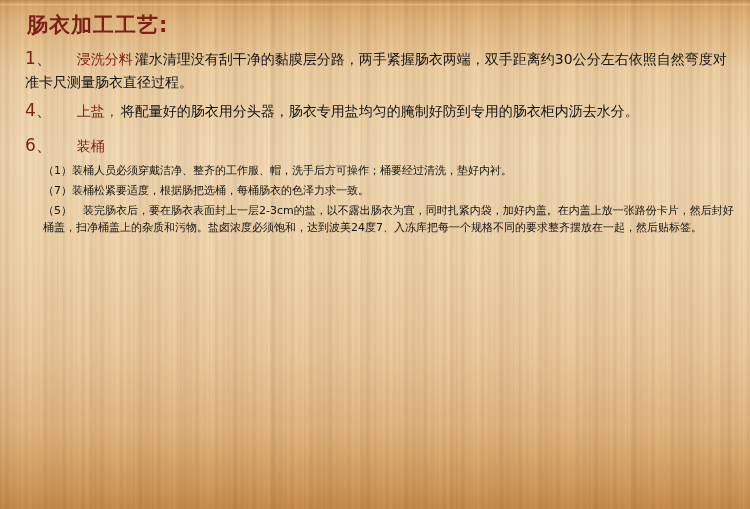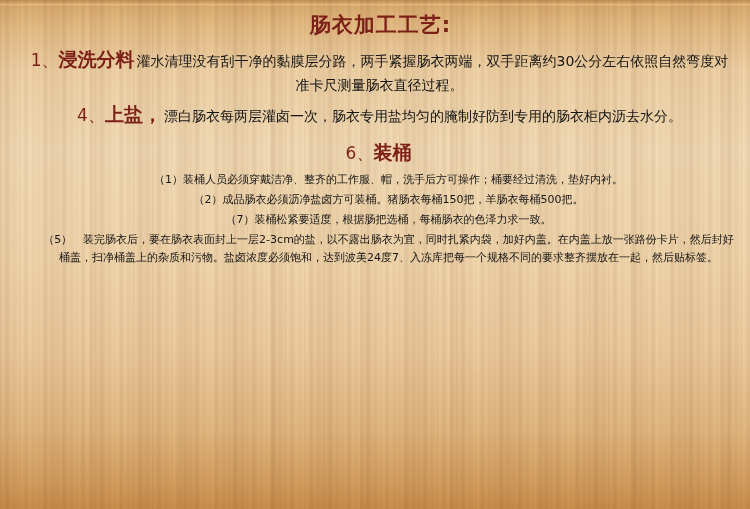--- a/index.html
+++ b/index.html
@@ -54,21 +54,20 @@
     background-image:
       linear-gradient(180deg, rgba(120, 70, 25, 0.25) 0px, rgba(120, 70, 25, 0) 3px),
       linear-gradient(180deg, rgba(255, 240, 215, 0.35) 0px, rgba(255, 240, 215, 0) 2px);
     background-repeat: no-repeat, no-repeat;
     background-position: 0 0, 0 4px;
   }
   #content {
     position: relative;
     padding: 12px 16px 0 25px;
     box-sizing: border-box;
-    text-align: center;
   }
   .doc-title {
     font-size: 21px;
     font-weight: bold;
     color: #7b1f17;
     letter-spacing: 1px;
     margin: 0 0 6px 2px;
     line-height: 1.3;
   }
   .step {
@@ -80,23 +79,24 @@
     text-indent: 0;
   }
   .step-num {
     color: #7b1f17;
     font-size: 17px;
     font-weight: normal;
     letter-spacing: 0px;
   }
   .step-name {
     color: #7b1f17;
-    font-size: 19px;
-    font-weight: bold;
+    font-size: 14px;
+    font-weight: normal;
     margin-right: 2px;
+    margin-left: 24px;
   }
   .step-body {
     color: #141414;
     font-size: 14px;
   }
   .sub {
     display: block;
     font-size: 11px;
     color: #141414;
     line-height: 1.62;
@@ -119,27 +119,26 @@
 
     <div class="doc-title">肠衣加工工艺:</div>
 
     <div class="step">
       <span class="step-num">1、</span><span class="step-name">浸洗分料</span><span class="step-body">灌水清理没有刮干净的黏膜层分路，两手紧握肠衣两端，双手距离约30公分左右依照自然弯度对准卡尺测量肠衣直径过程。</span>
     </div>
 
 
 
     <div class="step">
-      <span class="step-num">4、</span><span class="step-name">上盐，</span><span class="step-body">漂白肠衣每两层灌卤一次，肠衣专用盐均匀的腌制好防到专用的肠衣柜内沥去水分。</span>
+      <span class="step-num">4、</span><span class="step-name">上盐，</span><span class="step-body">将配量好的肠衣用分头器，肠衣专用盐均匀的腌制好防到专用的肠衣柜内沥去水分。</span>
     </div>
 
 
     <div class="step block-6">
       <span class="step-num">6、</span><span class="step-name">装桶</span><span class="step-body"></span>
     </div>
 
     <div class="sub">（1）装桶人员必须穿戴洁净、整齐的工作服、帽，洗手后方可操作；桶要经过清洗，垫好内衬。</div>
-    <div class="sub">（2）成品肠衣必须沥净盐卤方可装桶。猪肠衣每桶150把，羊肠衣每桶500把。</div>
     <div class="sub">（7）装桶松紧要适度，根据肠把选桶，每桶肠衣的色泽力求一致。</div>
     <div class="sub sub-last">（5）　装完肠衣后，要在肠衣表面封上一层2-3cm的盐，以不露出肠衣为宜，同时扎紧内袋，加好内盖。在内盖上放一张路份卡片，然后封好桶盖，扫净桶盖上的杂质和污物。盐卤浓度必须饱和，达到波美24度7、入冻库把每一个规格不同的要求整齐摆放在一起，然后贴标签。</div>
 
   </div>
 </div>
 
 </body></html>

